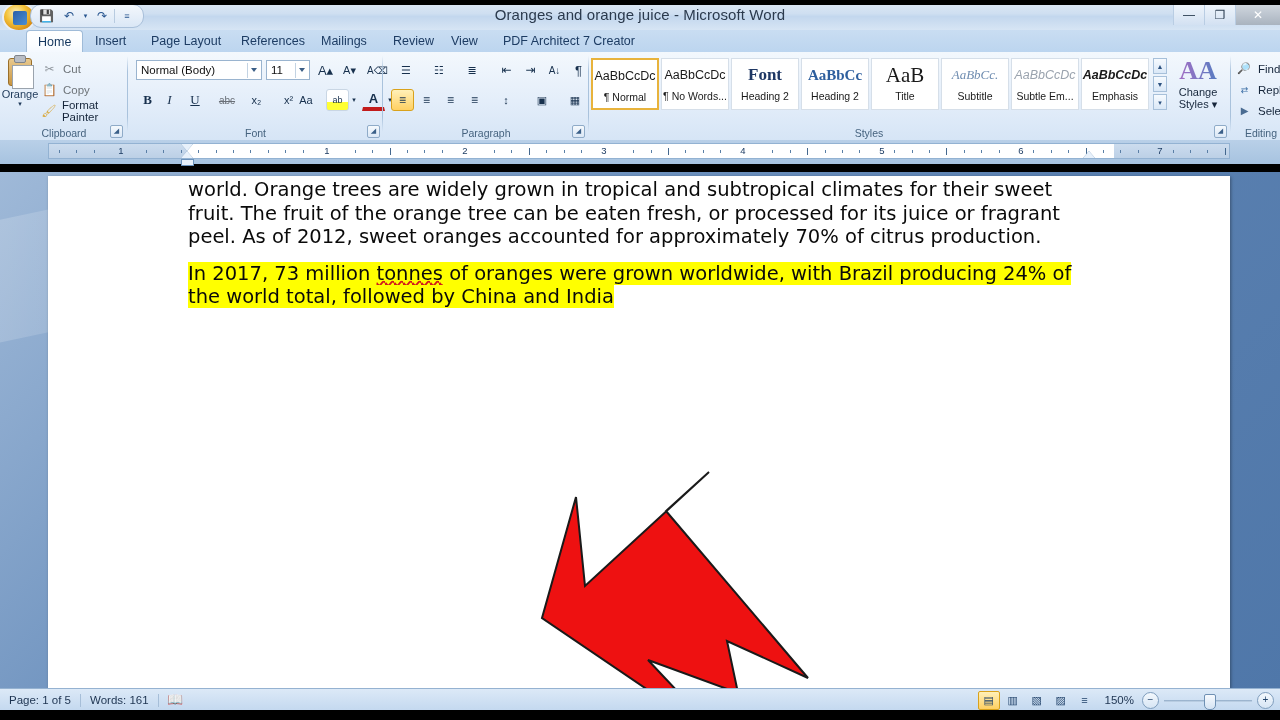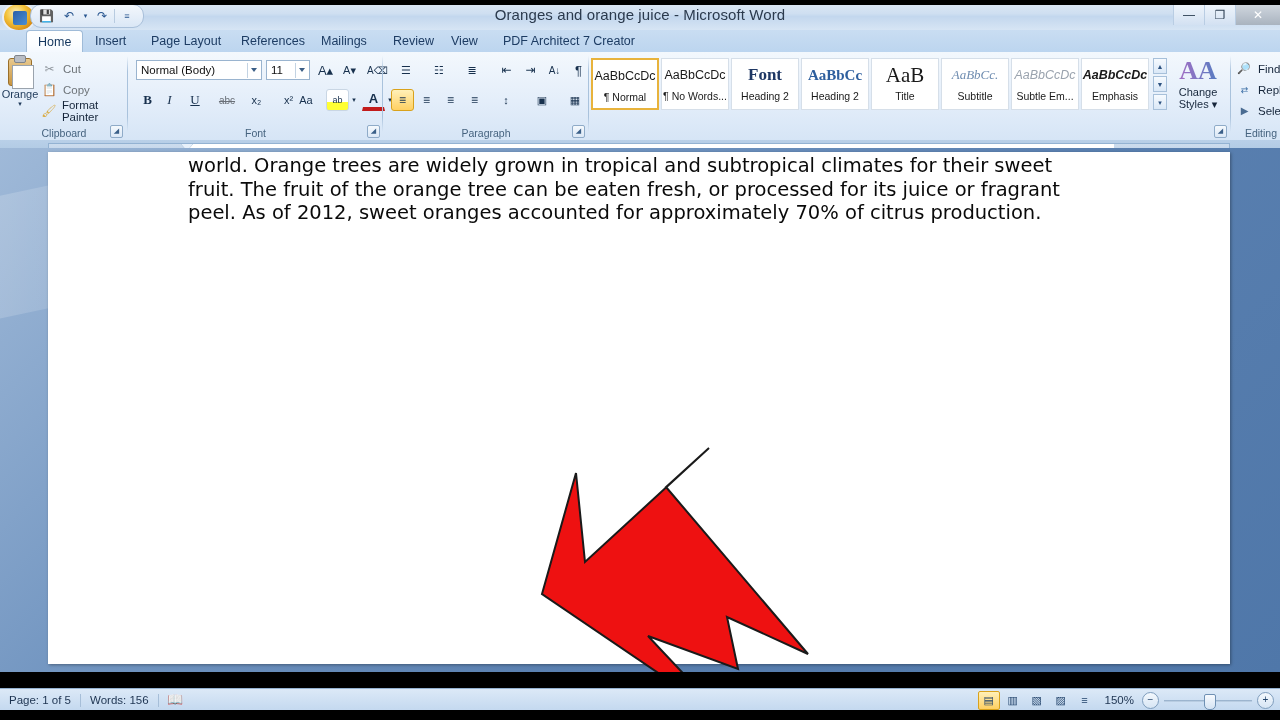--- a/index.html
+++ b/index.html
@@ -250,21 +250,21 @@
     border-bottom: 7px solid #e8f1fb;
     filter: drop-shadow(0 0 0.5px #5a83ad);
   }
   .indent-sq {
     position: absolute; width: 11px; height: 5px;
     background: #e8f1fb; border: 1px solid #6a91bb;
   }
 
   
   .workspace {
-    position: absolute; left: 0; top: 148px; width: 1280px; height: 524px;
+    position: absolute; left: 0; top: 172px; width: 1280px; height: 524px;
     background: linear-gradient(135deg, #9fb9d8 0%, #6f93bf 35%, #5a80b0 60%, #4f77a9 100%);
     overflow: hidden;
   }
   .ws-sheen {
     position: absolute; left: -40px; top: 30px; width: 260px; height: 120px;
     background: linear-gradient(110deg, rgba(255,255,255,0.22), rgba(255,255,255,0));
     transform: rotate(-12deg);
   }
   .page {
     position: absolute; left: 48px; top: 4px; width: 1182px; height: 512px;
@@ -500,20 +500,21 @@
         <div class="ga">▼</div>
         <div class="ga">▾</div>
       </div>
 
       <div class="change-styles" style="left:583px;">
         <div class="cs-glyph">AA</div>
         <div class="cs-label">Change</div>
         <div class="cs-label">Styles ▾</div>
       </div>
 
+      <div class="grp-label" style="left:0px;width:560px;">Styles</div>
       <div class="dlg-launcher" style="left:625px;">◢</div>
       <div class="grp-sep" style="left:641px;"></div>
     </div>
 
     <div class="grp" style="left:1231px;width:49px;">
       <div class="mini-cmd enabled" style="left:2px;top:6px;width:70px;">
         <span class="mini-icon" style="color:#3b6ea5;font-size:11px;display:flex;align-items:center;justify-content:center;">🔎</span>
         <span>Find ▾</span>
       </div>
       <div class="mini-cmd enabled" style="left:2px;top:27px;width:70px;">
@@ -601,32 +602,33 @@
         <div class="indent-bot" style="left: 1034px; top: 7px;"></div>
       </div>
   </div>
 
   <div class="workspace">
     <div class="ws-sheen"></div>
 
     <div class="page">
       <div class="doc-text">
         <p class="doc-para">world. Orange trees are widely grown in tropical and subtropical climates for their sweet fruit. The fruit of the orange tree can be eaten fresh, or processed for its juice or fragrant peel. As of 2012, sweet oranges accounted for approximately 70% of citrus production.</p>
+        <p class="doc-para"><span class="hl"><span>In 2017, 73 million </span><span class="misspell">tonnes</span><span> of oranges were grown worldwide, with Brazil producing 24% of the world total, followed by China and India</span></span></p>
       </div>
 
       <svg class="arrow-svg" width="300" height="300" viewBox="0 0 300 300">
         <polygon points="14,152 48,31 57,120 181,6 138,45 280,212 199,175 210,227 120,194 198,277" fill="#ee1111" stroke="#1a1a1a" stroke-width="2" stroke-linejoin="miter" transform="translate(0,0)"></polygon>
       </svg>
     </div>
   </div>
 
   <div class="statusbar">
     <div class="sb-item">Page: 1 of 5</div>
     <div class="sb-sep"></div>
-    <div class="sb-item">Words: 156</div>
+    <div class="sb-item">Words: 161</div>
     <div class="sb-sep"></div>
     <div class="sb-item" style="font-size:13px;color:#b0433a;">📖</div>
 
     <div class="sb-right">
       <div id="viewbtns" style="display:flex;align-items:center;">
           <div class="viewbtn sel">▤</div>
           <div class="viewbtn">▥</div>
           <div class="viewbtn">▧</div>
           <div class="viewbtn">▨</div>
           <div class="viewbtn">≡</div>

